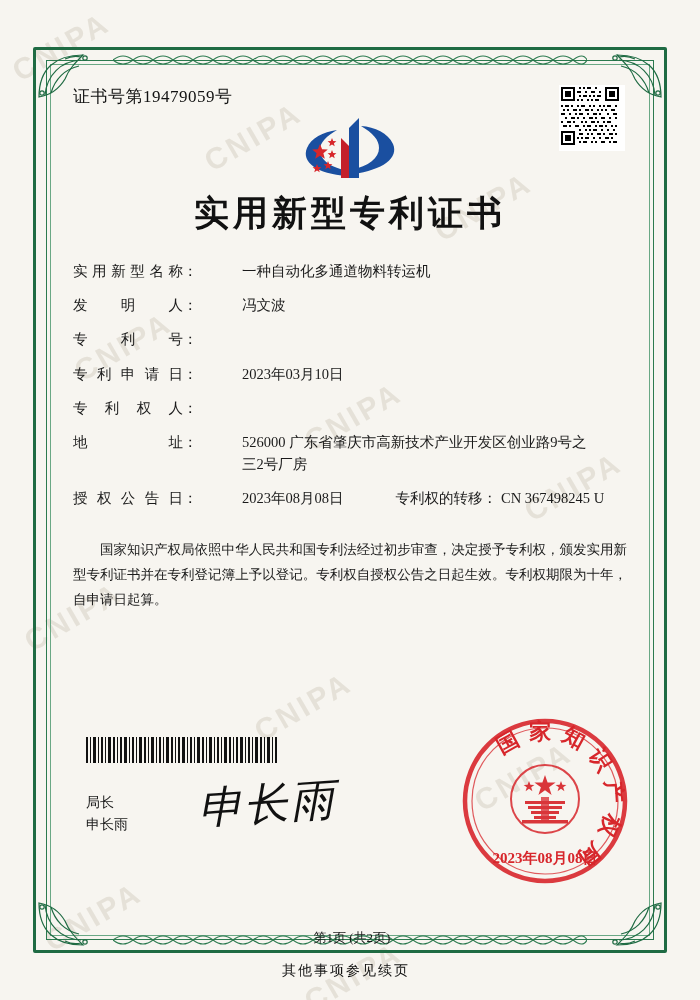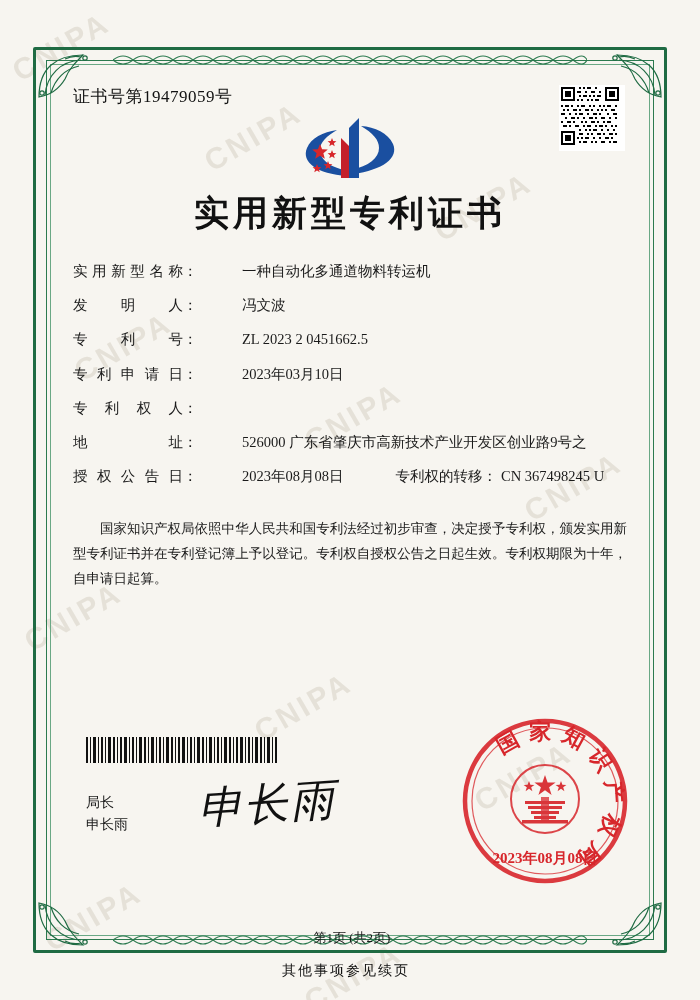--- a/index.html
+++ b/index.html
@@ -390,21 +390,20 @@
           <div class="f-sep">：</div>
           <div class="f-value"><span>冯文波</span></div>
         </div>
         <div class="field">
           <div class="f-label">
             <span>专</span>
             <span>利</span>
             <span>号</span>
           </div>
           <div class="f-sep">：</div>
-          <div class="f-value"><span>ZL 2023 2 0451662.5</span></div>
         </div>
         <div class="field">
           <div class="f-label">
             <span>专</span>
             <span>利</span>
             <span>申</span>
             <span>请</span>
             <span>日</span>
           </div>
           <div class="f-sep">：</div>
@@ -418,21 +417,21 @@
             <span>人</span>
           </div>
           <div class="f-sep">：</div>
         </div>
         <div class="field">
           <div class="f-label">
             <span>地</span>
             <span>址</span>
           </div>
           <div class="f-sep">：</div>
-          <div class="f-value"><span>526000 广东省肇庆市高新技术产业开发区创业路9号之</span></div>
+          <div class="f-value"><span>526000 广东省肇庆市高新技术产业开发区创业路9号之</span><span class="line2">三2号厂房</span></div>
         </div>
         <div class="field">
           <div class="f-label">
             <span>授</span>
             <span>权</span>
             <span>公</span>
             <span>告</span>
             <span>日</span>
           </div>
           <div class="f-sep">：</div>

